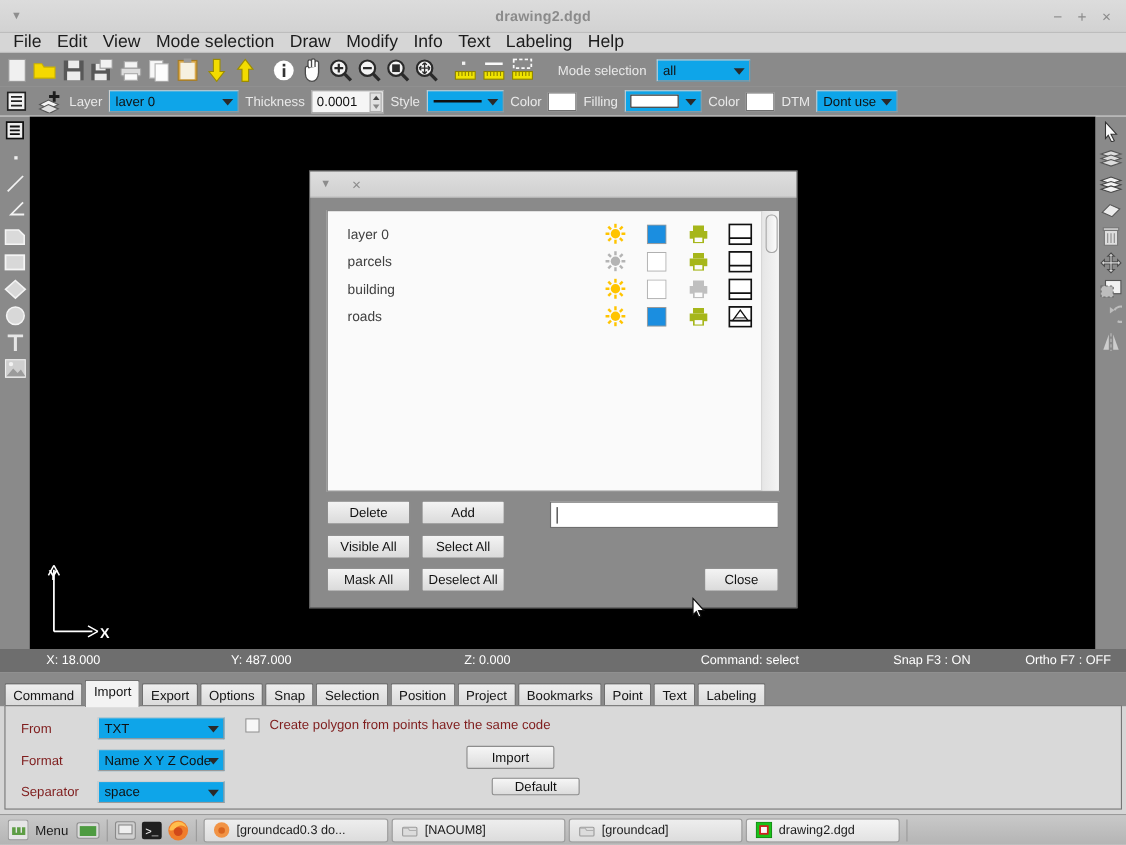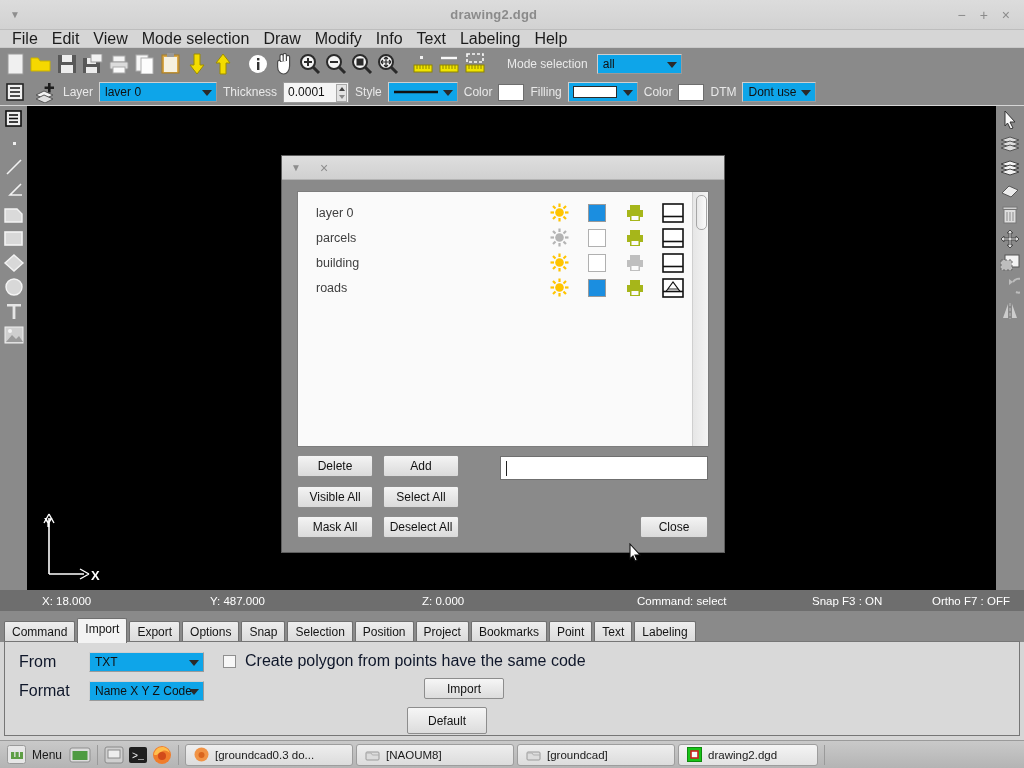--- a/index.html
+++ b/index.html
@@ -115,21 +115,21 @@
     border-radius:2px 2px 0 0; line-height:13px; position:relative; top:1px;
   }
   .tab.active { background:#f3f3f3; padding-bottom:7px; top:1px; z-index:3; }
 
   
   .panel {
     position:absolute; left:4px; top:641px; width:1016px; height:95px;
     background:#d9d9d9; border:1px solid #767676;
   }
   .panel .row { position:absolute; display:flex; align-items:center; }
-  .plabel { font-size:16px; color:#0f172a; }
+  .plabel { font-size:12px; color:#7f1d1d; }
 
   .btn {
     background:linear-gradient(#f6f6f6,#dcdcdc);
     border:1px solid #8d8d8d; border-radius:2px;
     font-size:12px; color:#111; text-align:center;
     display:flex; align-items:center; justify-content:center;
   }
   .chk { width:13px; height:13px; background:#f7f7f7; border:1px solid #8f8f8f; }
 
   
@@ -598,26 +598,33 @@
         <i class="arw"></i>
       </span>
     </div>
     <div class="row" style="left:14px; top:39px;">
       <span class="plabel" style="width:70px;">Format</span>
       <span class="combo" style="width:115px;">
         <span>Name X Y Z Code</span>
         <i class="arw"></i>
       </span>
     </div>
+    <div class="row" style="left:14px; top:68px;">
+      <span class="plabel" style="width:70px;">Separator</span>
+      <span class="combo" style="width:115px;">
+        <span>space</span>
+        <i class="arw"></i>
+      </span>
+    </div>
     <div class="row" style="left:218px; top:10px; gap:9px;">
       <span class="chk"></span>
       <span class="plabel">Create polygon from points have the same code</span>
     </div>
     <div class="btn" style="position:absolute; left:419px; top:36px; width:80px; height:21px;">Import</div>
-    <div class="btn" style="position:absolute; left:402px; top:65px; width:80px; height:27px;">Default</div>
+    <div class="btn" style="position:absolute; left:442px; top:65px; width:80px; height:16px;">Default</div>
   </div>
 
   <div class="dialog">
     <div class="dlg-title">
       <div class="dt-arrow">▼</div>
       <div class="dt-x">×</div>
     </div>
 
     <div class="listwrap">
       <div class="layerlist">

